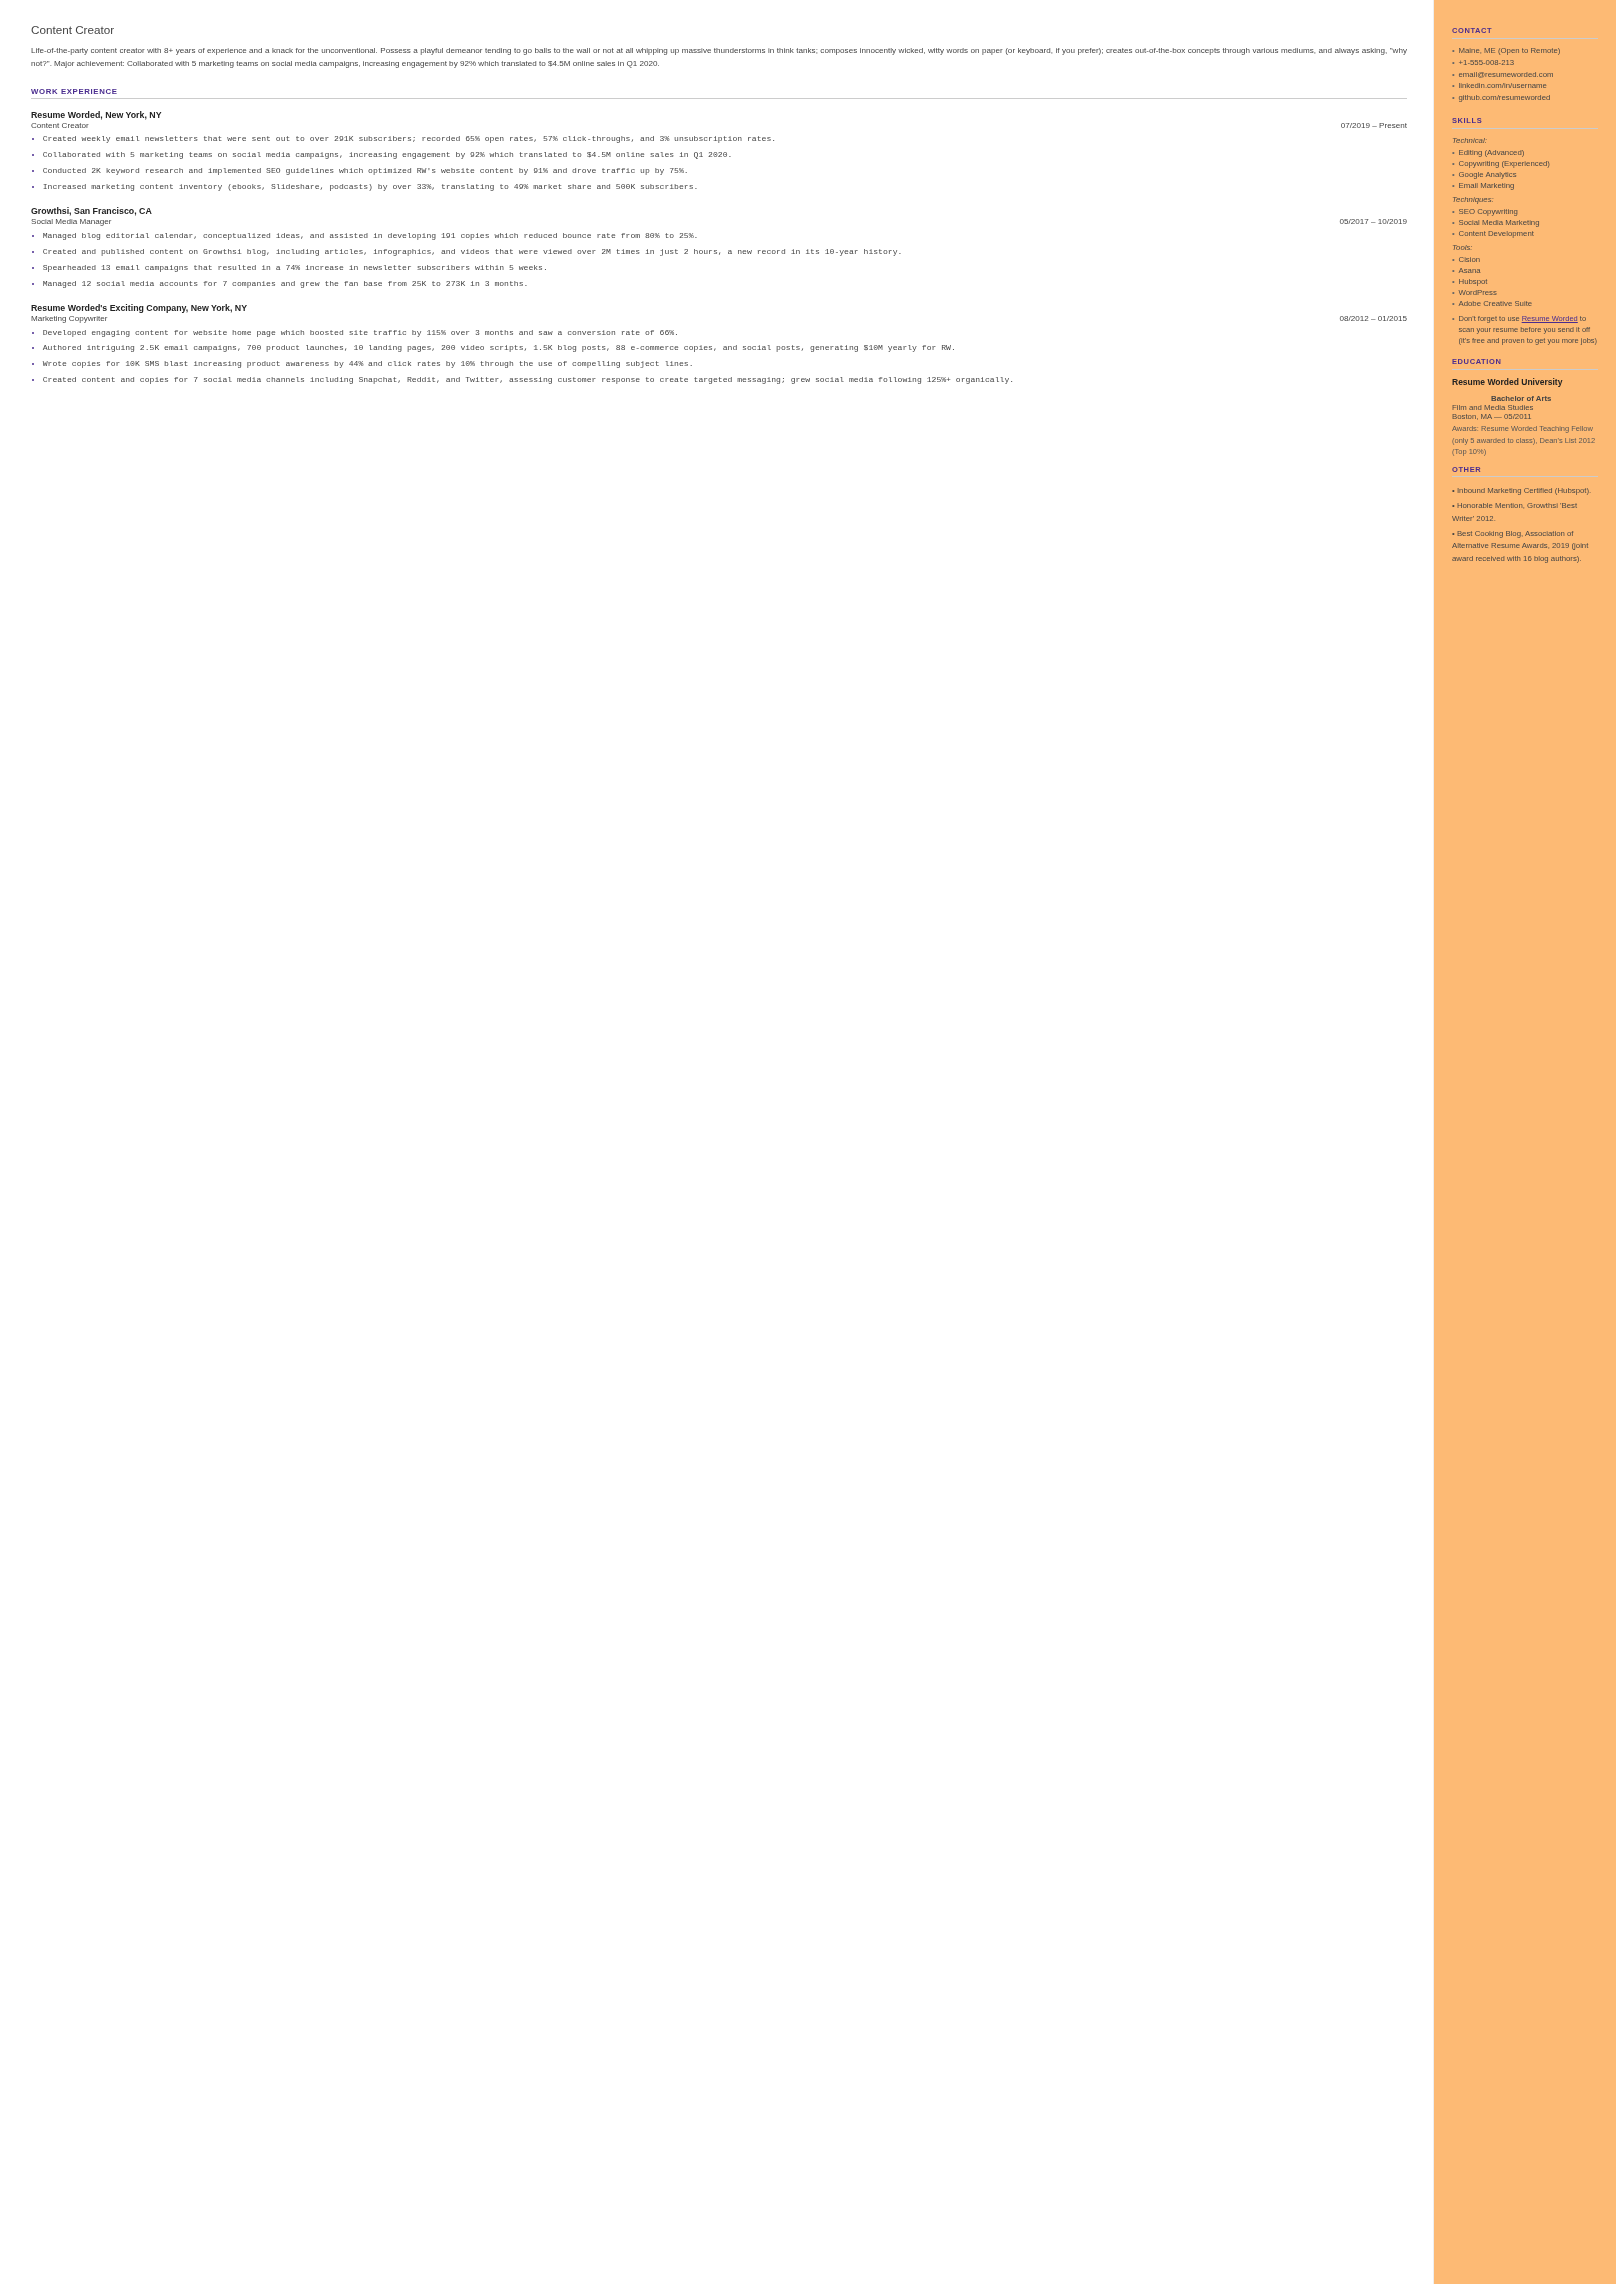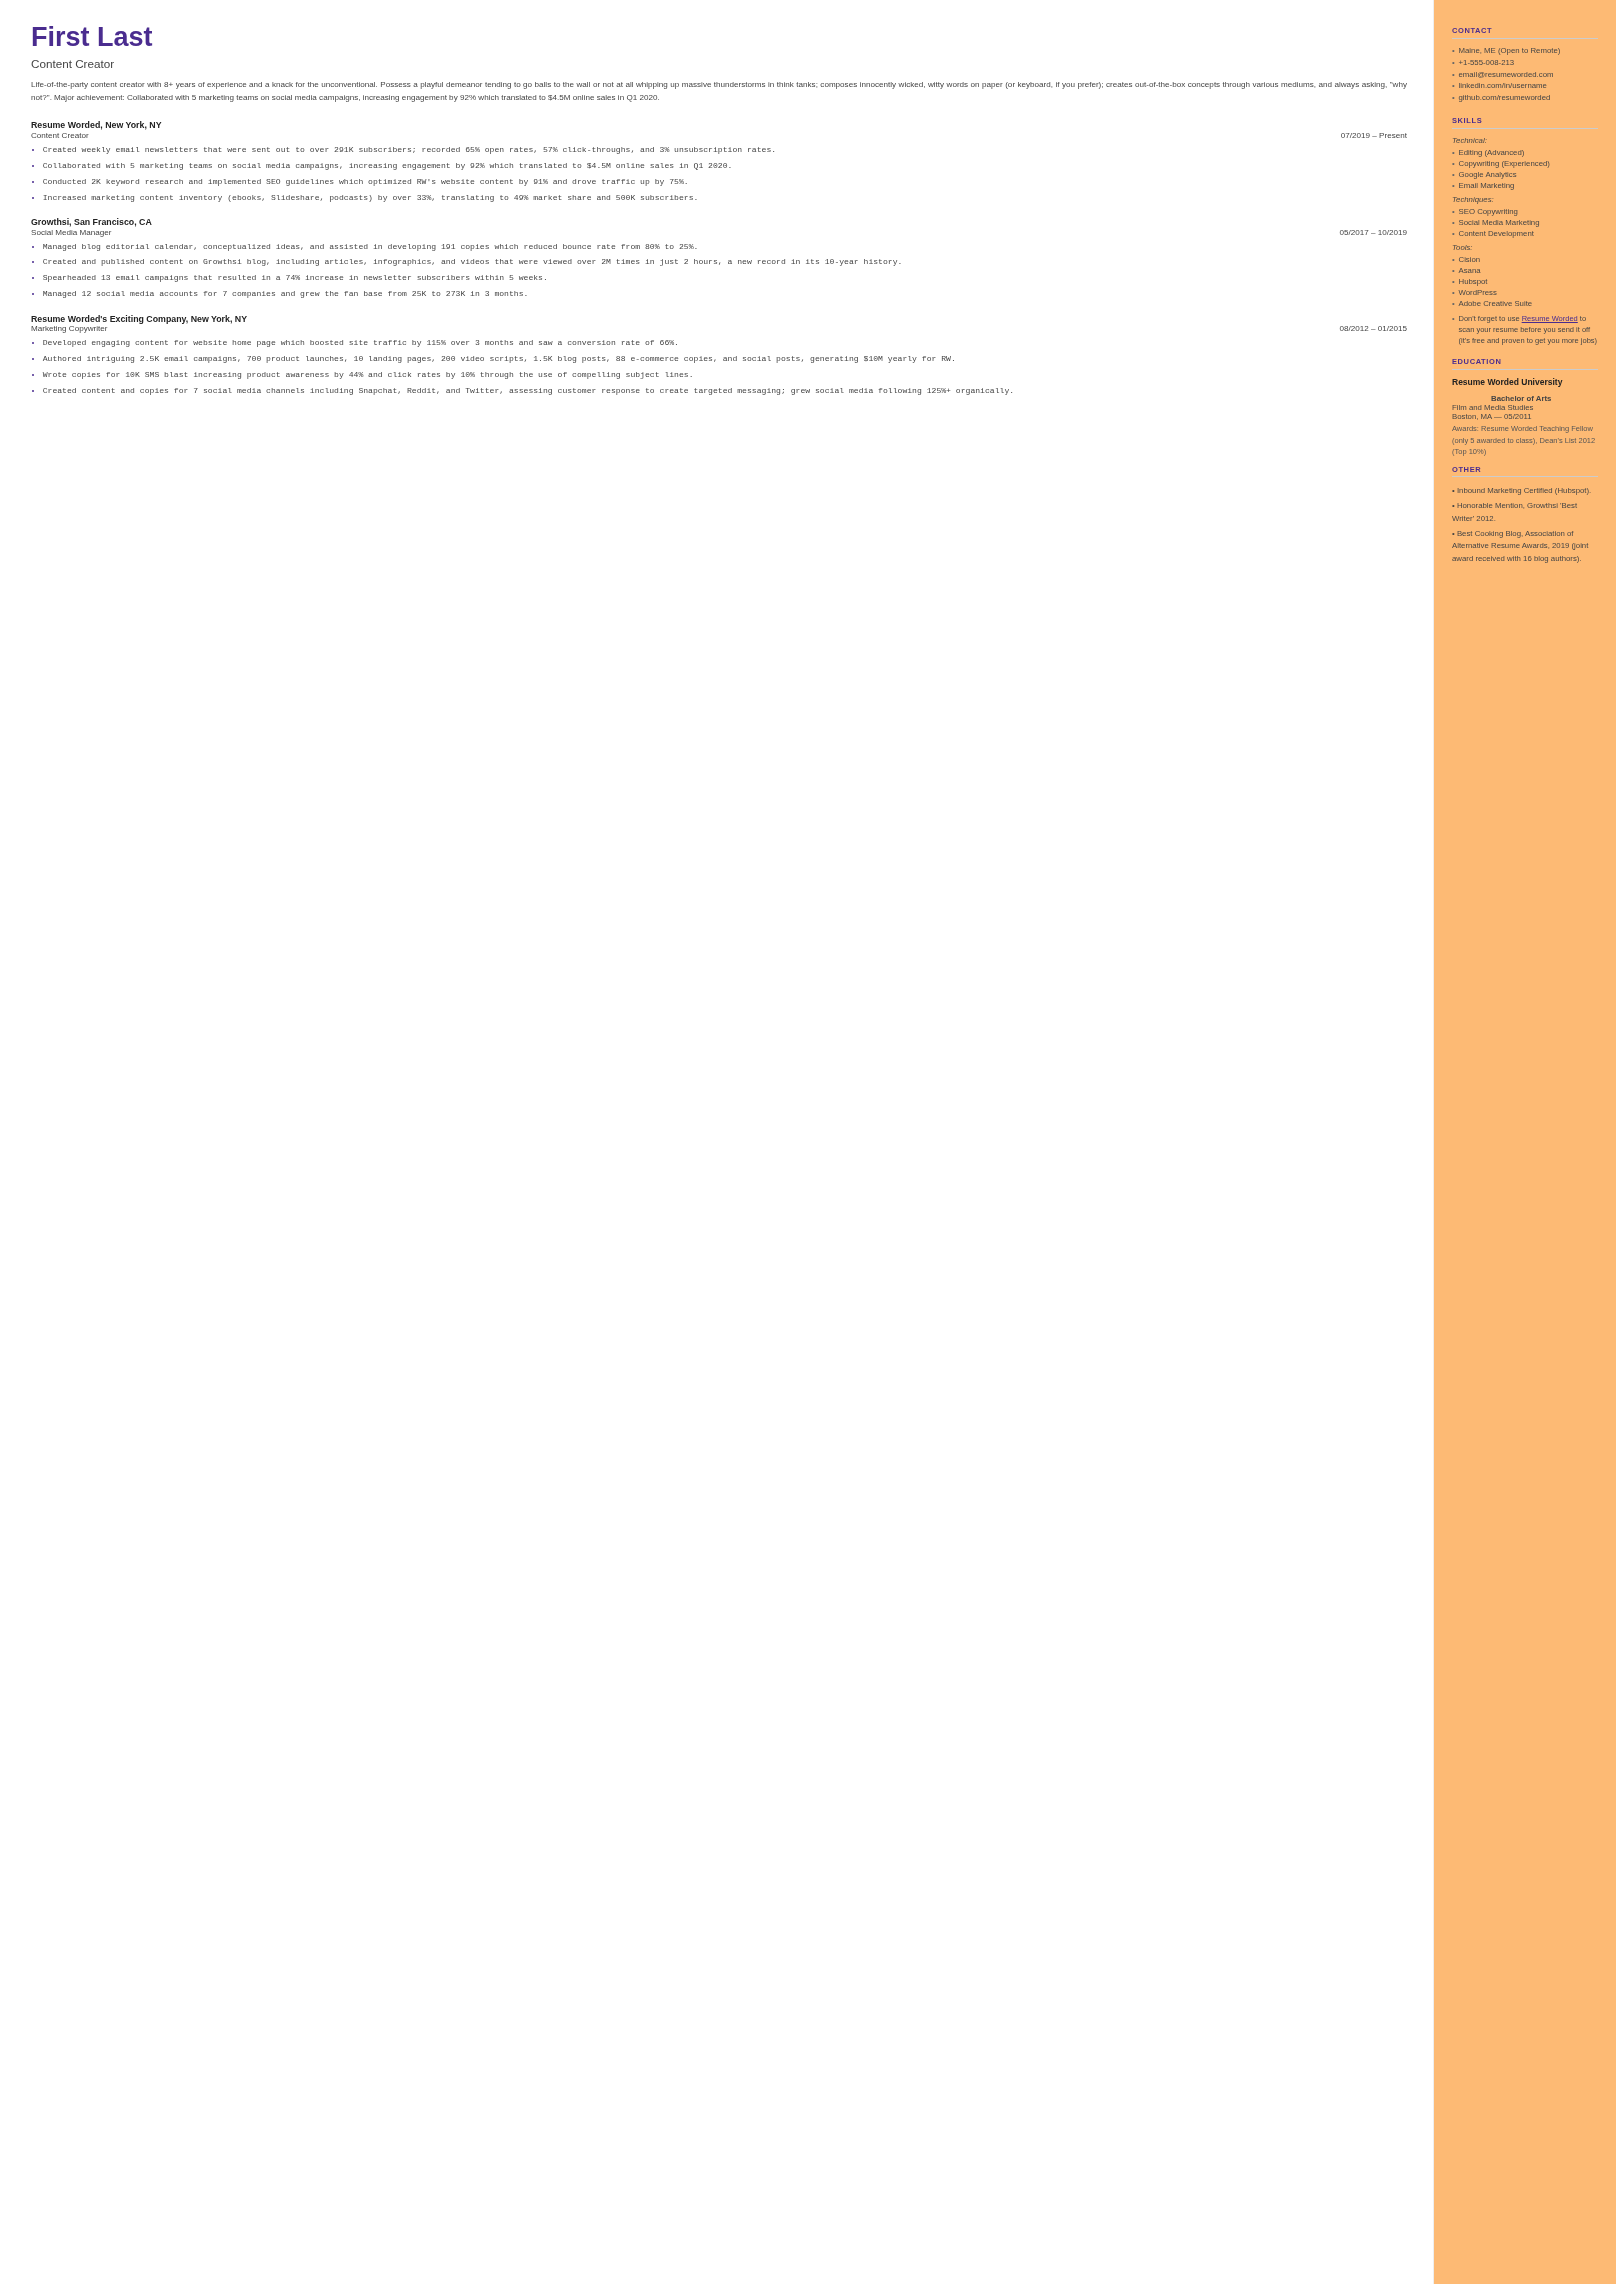--- a/index.html
+++ b/index.html
@@ -230,24 +230,24 @@
     .other-section p {
       margin-bottom: 2.6px;
       padding-left: 0;
     }
   </style>
 </head>
 <body>
 
 <div class="left-col">
 
-  <div class="name">First Last</div>
   <div class="title">Content Creator</div>
   <div class="summary">Life-of-the-party content creator with 8+ years of experience and a knack for the unconventional. Possess a playful demeanor tending to go balls to the wall or not at all whipping up massive thunderstorms in think tanks; composes innocently wicked, witty words on paper (or keyboard, if you prefer); creates out-of-the-box concepts through various mediums, and always asking, "why not?". Major achievement: Collaborated with 5 marketing teams on social media campaigns, increasing engagement by 92% which translated to $4.5M online sales in Q1 2020.</div>
 
+  <div class="section-title">WORK EXPERIENCE</div>
 
   <div class="job-block">
     <div class="job-company">Resume Worded, New York, NY</div>
     <div class="job-meta">
       <span class="job-role">Content Creator</span>
       <span class="job-dates">07/2019 – Present</span>
     </div>
     <ul class="job-bullets">
       <li>Created weekly email newsletters that were sent out to over 291K subscribers; recorded 65% open rates, 57% click-throughs, and 3% unsubscription rates.</li>
       <li>Collaborated with 5 marketing teams on social media campaigns, increasing engagement by 92% which translated to $4.5M online sales in Q1 2020.</li>

